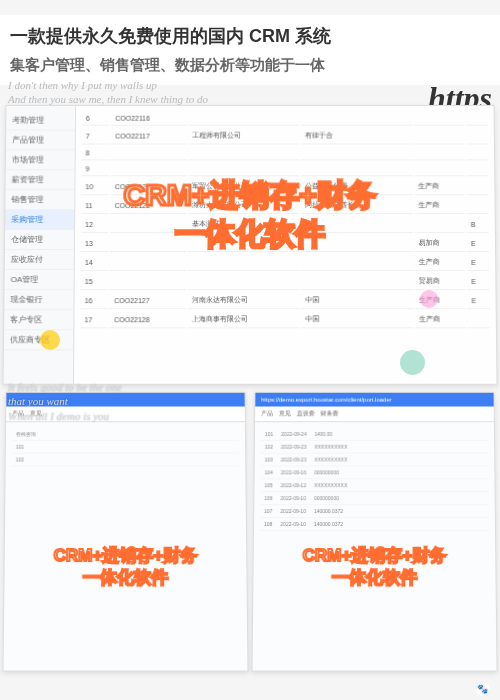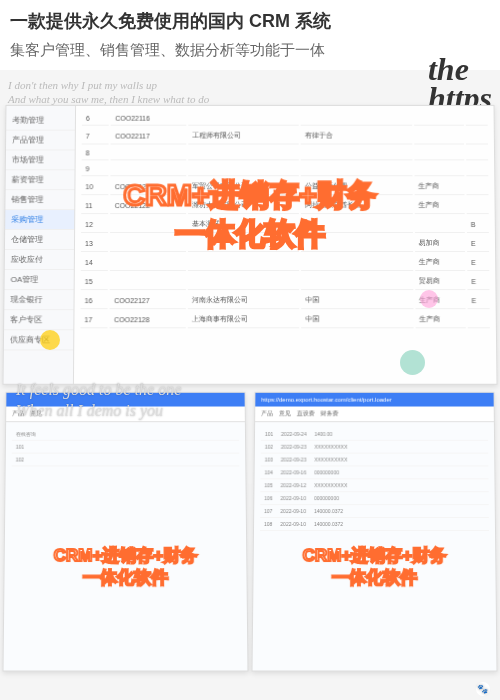--- a/index.html
+++ b/index.html
@@ -11,24 +11,25 @@
       position: relative;
       overflow: hidden;
     }
     .title-area {
       padding: 8px 10px;
       background: #fff;
       font-size: 18px;
       font-weight: bold;
       color: #333;
       line-height: 1.5;
+      margin-top: 15px;
     }
     .subtitle {
       font-size: 15px;
-      font-weight: normal;
+      font-weight: bold;
       color: #666;
       margin-top: 4px;
     }
     .script-text {
       position: absolute;
       top: 78px;
       left: 8px;
       font-family: cursive;
       font-size: 11px;
       color: #bbb;
@@ -155,23 +156,23 @@
       border-radius: 50%;
       display: inline-flex;
       align-items: center;
       justify-content: center;
       font-size: 9px;
       color: #ff6d30;
     }
     .script-bottom {
       position: absolute;
       top: 380px;
-      left: 16px;
+      left: 8px;
       font-family: cursive;
-      font-size: 16px;
+      font-size: 11px;
       color: #ddd;
       font-style: italic;
       line-height: 1.3;
       text-shadow: 0 0 2px rgba(0,0,0,0.3);
     }
     .sticker {
       position: absolute;
       border-radius: 50%;
     }
     .sticker.s1 { top: 330px; left: 40px; width: 20px; height: 20px; background: #ffcc00; opacity: 0.7; }
@@ -215,27 +216,27 @@
 </head>
 <body>
 
 <div class="title-area">
   <div>一款提供永久免费使用的国内 CRM 系统</div>
   <div class="subtitle">集客户管理、销售管理、数据分析等功能于一体</div>
 </div>
 
 <div class="script-text">
   <div>I don't then why I put my walls up</div>
-  <div>And what you saw me, then I knew what to do</div>
+  <div>And then you saw me, then I knew thing to do</div>
   <div>I tried to play it cool and attached no strings</div>
   <div>But at the end of the day, I needed the whole thing</div>
 </div>
 
 <div class="good-life">
-  <span>the</span><br>
+  <br>
   <span>https</span><br>
   <span class="life">life</span>
 </div>
 
 <div class="collage">
 
   <div class="screenshot top">
     <div class="app-content">
       <div class="sidebar">
         <div class="sidebar-item"><span>考勤管理</span></div>
@@ -440,20 +441,21 @@
         <div>CRM+进销存+财务</div>
         <div>一体化软件</div>
       </div>
     </div>
   </div>
 
 </div>
 
 <div class="script-bottom">
   <div>It feels good to be the one</div>
+  <div>that you want</div>
   <div>When all I demo is you</div>
 </div>
 
 <div class="sticker s1"></div>
 <div class="sticker s2"></div>
 <div class="sticker s3"></div>
 
 <div class="watermark">
   <span class="paw-icon">🐾</span>
 </div>

